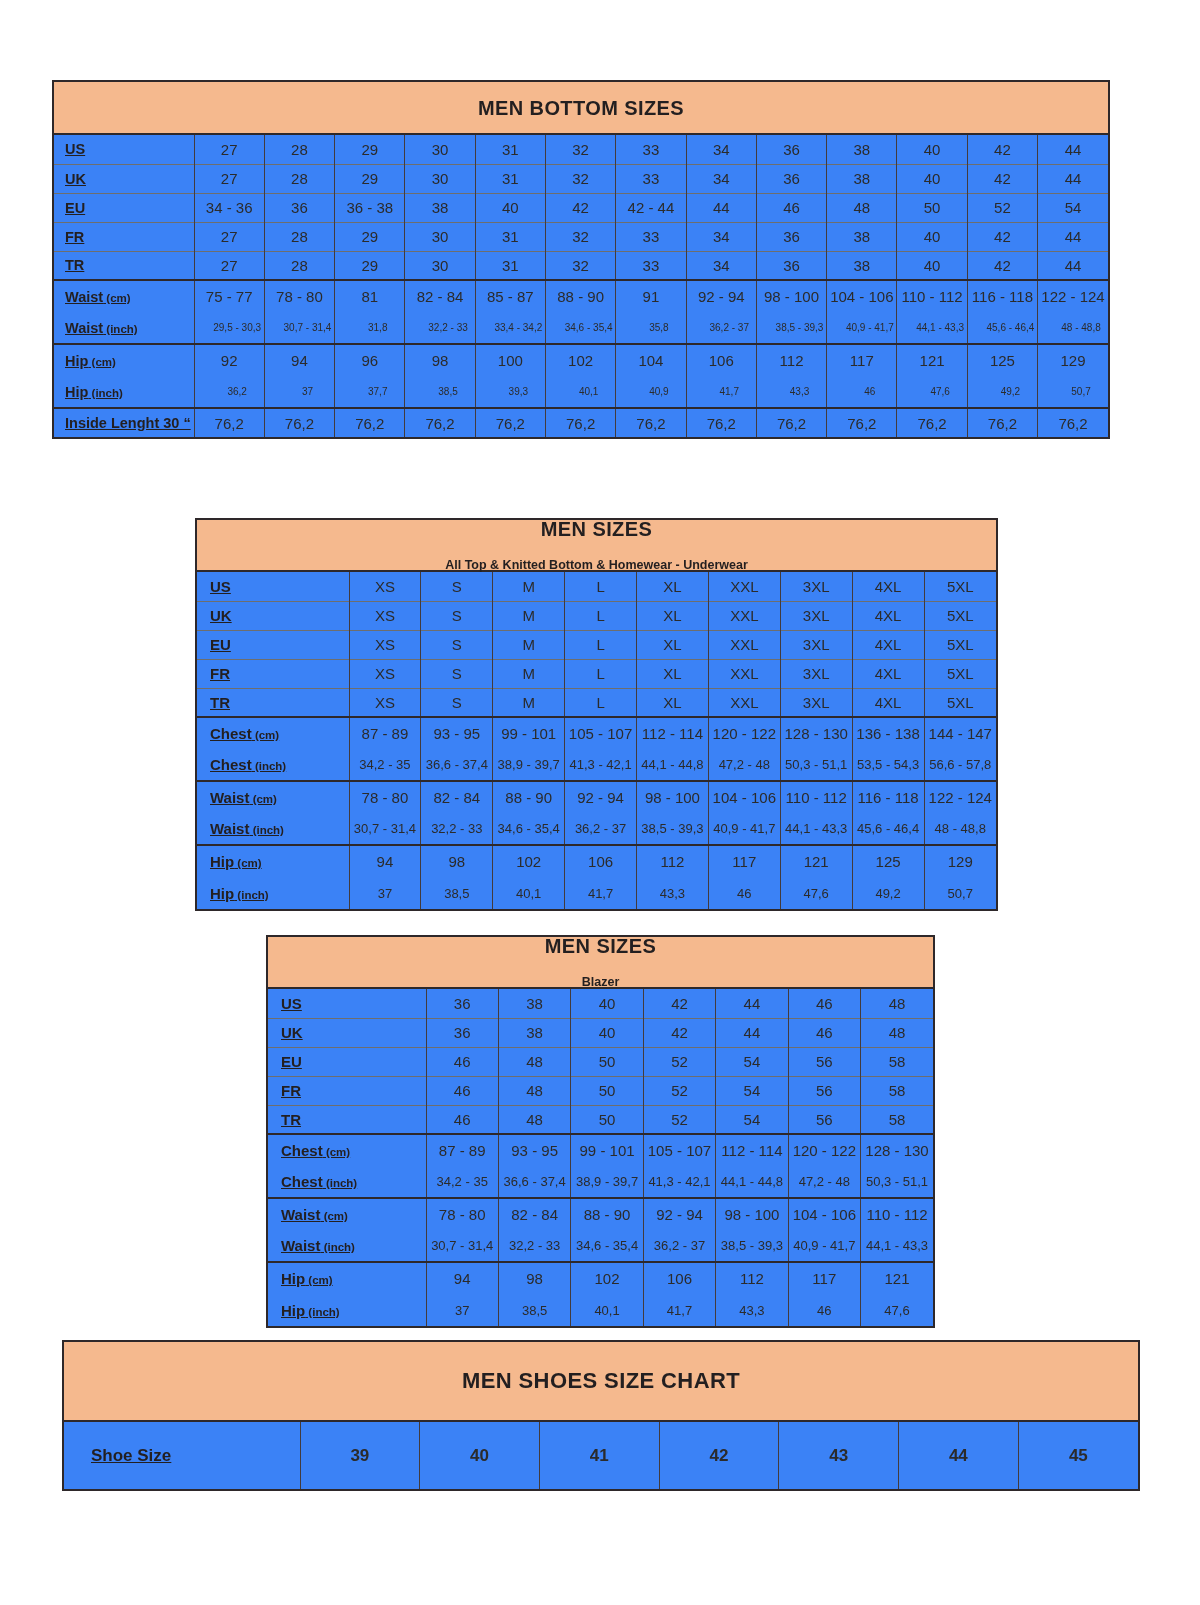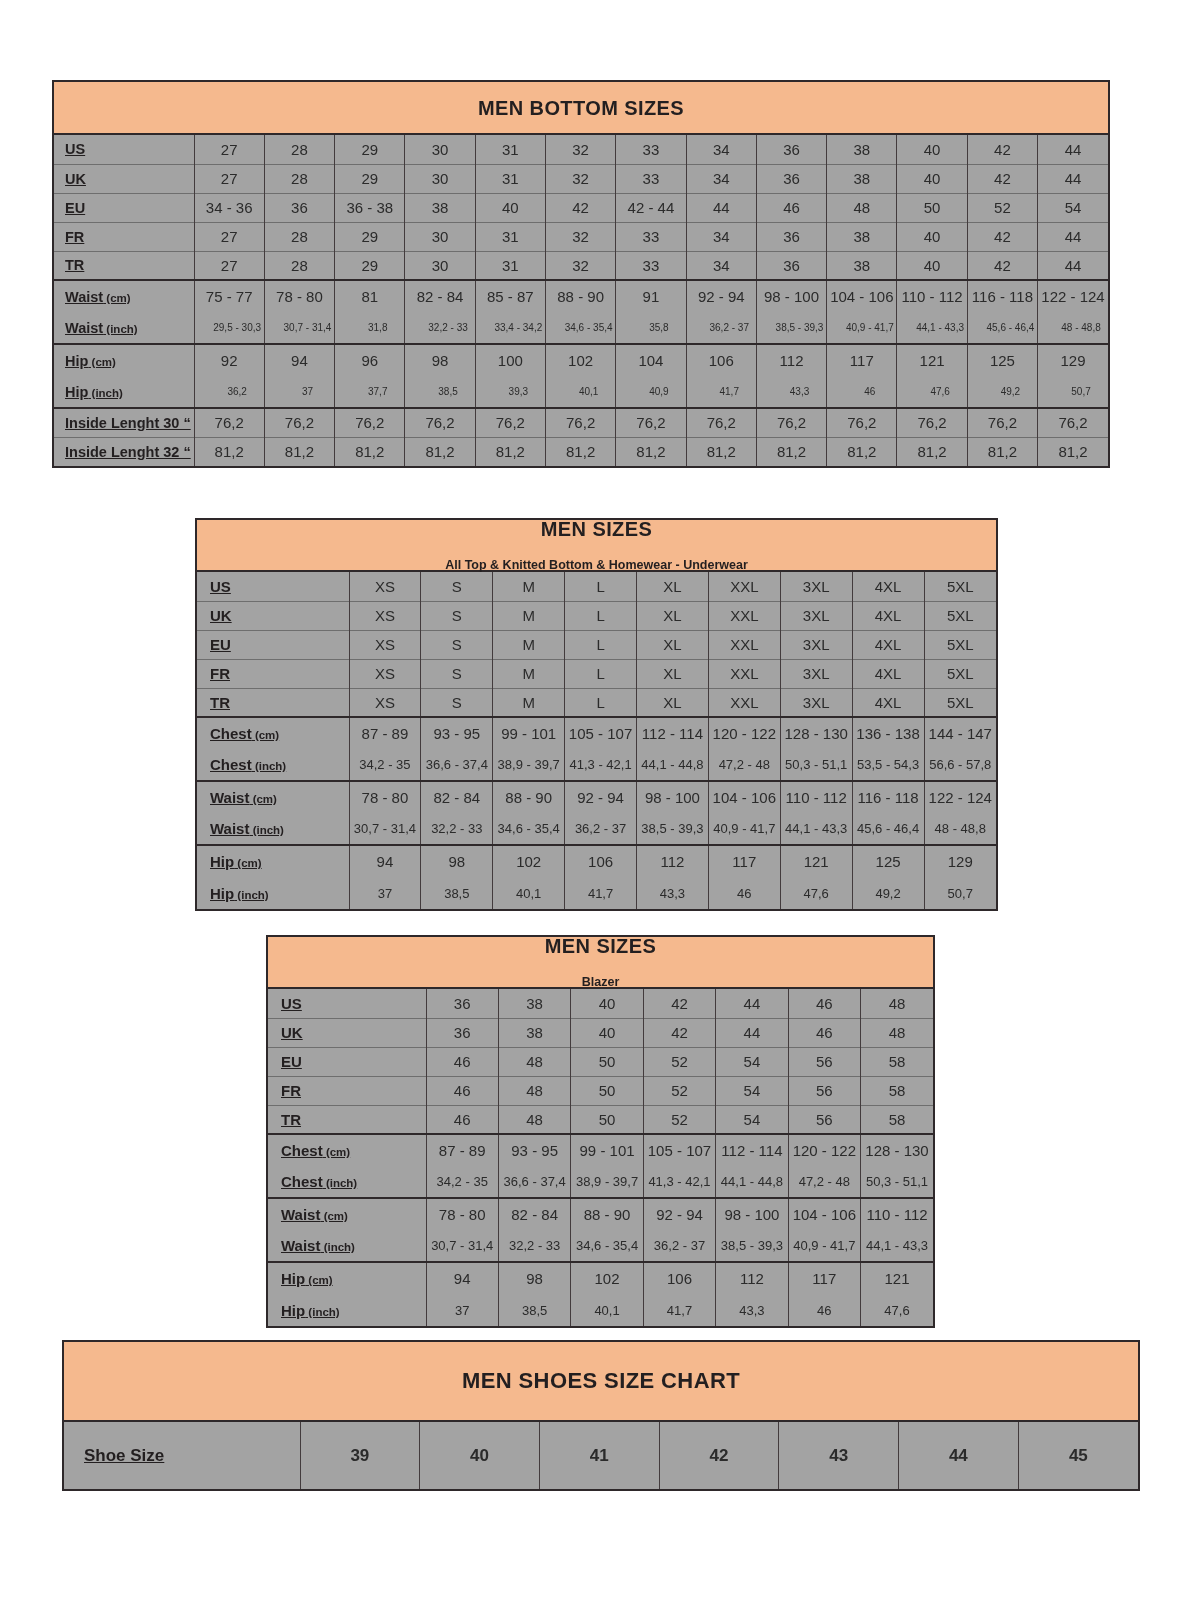--- a/index.html
+++ b/index.html
@@ -16,21 +16,21 @@
     position:relative;
     width:1200px;height:1605px;
     background:#ffffff;
     font-family:"Liberation Sans", sans-serif;
     color:var(--txt);
     overflow:hidden;
   }
   .size-table{
     position:absolute;
     border:2px solid var(--dark);
-    background:#a3a3a3;
+    background:#3b82f6;
   }
   .tbl-header{
     display:flex;flex-direction:column;align-items:center;justify-content:center;
     background:var(--peach);
     border-bottom:2px solid var(--dark);
   }
   .tbl-title{
     font-weight:bold;color:var(--title);
     font-size:20px;letter-spacing:.4px;line-height:1.1;
     text-align:center;
@@ -77,21 +77,21 @@
   
   .t3{left:266px;top:935px;width:669px;}
   .t3 .tbl-header{height:52px;}
   .t3 col.label-col{width:158px;}
 
   
   .t4{left:62px;top:1340px;width:1078px;}
   .t4 .tbl-header{height:80px;}
   .t4 .tbl-title{font-size:22px;}
   .t4 col.label-col{width:236px;}
-  .t4 .lbl{font-size:17px;padding-left:20px;}
+  .t4 .lbl{font-size:17px;padding-left:27px;}
   .t4 .r-shoe .val{font-size:17px;font-weight:bold;}
   .t4 .r-heel .val{font-size:15px;}
   .t4 tr.light-top td{border-top:2px solid var(--dark);}
 </style>
 </head>
 <body>
 
 <div class="page">
 
   <section class="size-table t1">
@@ -269,36 +269,20 @@
             <td class="val">76,2</td>
             <td class="val">76,2</td>
             <td class="val">76,2</td>
             <td class="val">76,2</td>
             <td class="val">76,2</td>
             <td class="val">76,2</td>
             <td class="val">76,2</td>
             <td class="val">76,2</td>
             <td class="val">76,2</td>
           </tr>
-          <tr class="r-il light-top">
-            <td class="lbl"><span class="lm">Inside Lenght 32 “</span></td>
-            <td class="val">81,2</td>
-            <td class="val">81,2</td>
-            <td class="val">81,2</td>
-            <td class="val">81,2</td>
-            <td class="val">81,2</td>
-            <td class="val">81,2</td>
-            <td class="val">81,2</td>
-            <td class="val">81,2</td>
-            <td class="val">81,2</td>
-            <td class="val">81,2</td>
-            <td class="val">81,2</td>
-            <td class="val">81,2</td>
-            <td class="val">81,2</td>
-          </tr>
         </tbody>
       </table>
   </section>
 
   <section class="size-table t2">
     <header class="tbl-header">
       <div class="tbl-title">MEN SIZES</div>
       <div class="tbl-subtitle">All Top &amp; Knitted Bottom &amp; Homewear - Underwear</div>
     </header>
     <table>

